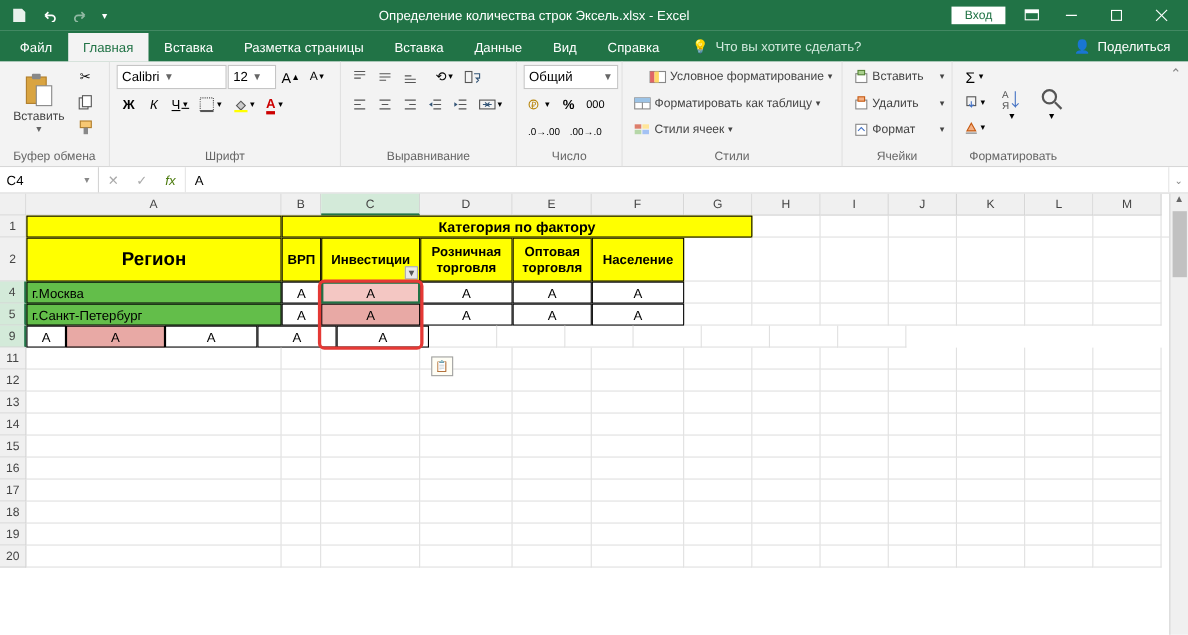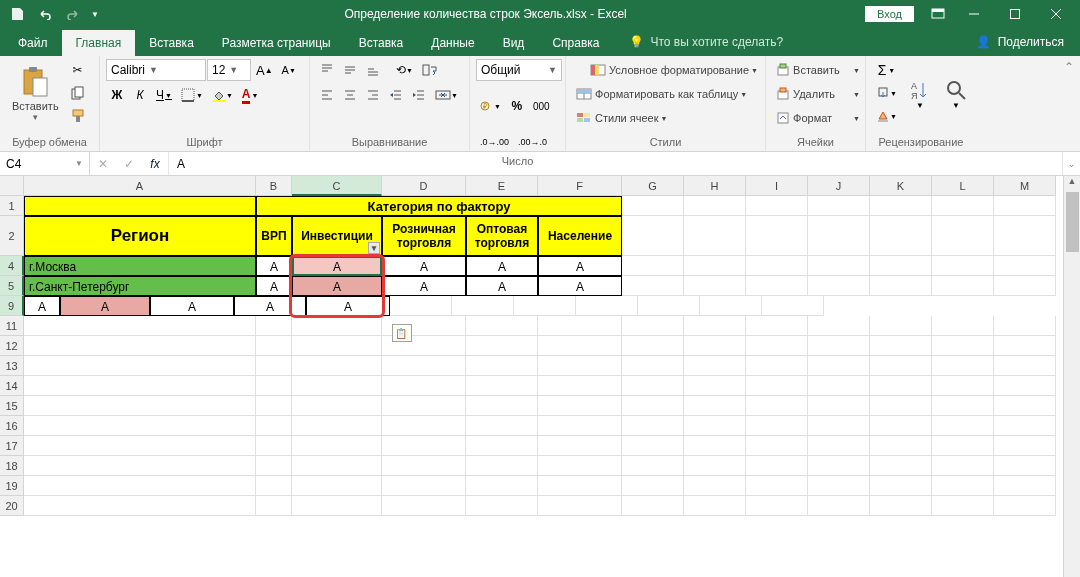--- a/index.html
+++ b/index.html
@@ -35,21 +35,21 @@
 .combo { height: 22px; border: 1px solid #c5c5c5; background: #fff; display: flex; align-items: center; padding: 0 4px; font-size: 12px; }
 .combo .dd { margin-left: 4px; color: #666; font-size: 9px; }
 .row { display: flex; gap: 1px; align-items: center; }
 
 
 .fbar { height: 24px; border-bottom: 1px solid #d4d4d4; display: flex; align-items: stretch; background: #fff; }
 .namebox { width: 90px; border-right: 1px solid #d4d4d4; display: flex; align-items: center; padding: 0 6px; font-size: 12px; }
 .namebox .dd { margin-left: auto; color: #888; font-size: 8px; }
 .fbtns { display: flex; border-right: 1px solid #e5e5e5; }
 .fbtn { width: 26px; display: flex; align-items: center; justify-content: center; color: #aaa; font-size: 12px; }
-.fbtn.fx { font-style: italic; color: #0f172a; font-size: 12px; }
+.fbtn.fx { font-style: italic; color: #4d7c0f; font-size: 12px; }
 .finput { flex: 1; display: flex; align-items: center; padding: 0 8px; font-size: 12px; }
 .fexp { width: 18px; border-left: 1px solid #e5e5e5; display:flex;align-items:center;justify-content:center;color:#888;font-size:9px;}
 
 
 .grid-wrap { display: flex; height: 403px; }
 .corner { width: 24px; height: 20px; background: #f0f0f0; border-right: 1px solid #d4d4d4; border-bottom: 1px solid #d4d4d4; }
 .colheads { display: flex; height: 20px; }
 .ch { background: #f0f0f0; border-right: 1px solid #d4d4d4; border-bottom: 1px solid #d4d4d4; text-align: center; font-size: 11px; color: #444; line-height: 20px; }
 .ch.sel { background: #d3ead9; border-bottom: 2px solid #217346; }
 .rowheads { display: flex; flex-direction: column; }
@@ -320,21 +320,21 @@
               <path d="M4 7h3M9 7h3M6 5l2 2-2 2M10 5l-2 2 2 2" stroke="#357" fill="none"></path>
             </svg>
             <span style="font-size:7px">▼</span>
           </div>
       </div>
     </div>
     <div class="group-label">Выравнивание</div>
   </div>
 
   <div class="group" style="width:96px">
-    <div class="group-body vcol" style="gap:14px">
+    <div class="group-body vcol" style="gap:3px">
       <div class="combo" style="width:86px">
           <span>Общий</span>
           <span class="dd" style="margin-left:auto">▼</span>
         </div>
       <div class="row">
         <div class="rbtn">
             <svg width="14" height="14">
               <circle cx="5" cy="7" r="4" fill="none" stroke="#b8860b"></circle>
               <text x="3" y="10" font-size="8" fill="#b8860b">₽</text>
             </svg>
@@ -420,21 +420,21 @@
           <span style="font-size:8px">▼</span>
         </div>
       <div class="big-btn" style="width:36px">
           <svg width="22" height="22">
             <circle cx="9" cy="9" r="6" fill="none" stroke="#555" stroke-width="2"></circle>
             <line x1="14" y1="14" x2="20" y2="20" stroke="#555" stroke-width="2"></line>
           </svg>
           <span style="font-size:8px">▼</span>
         </div>
     </div>
-    <div class="group-label">Рецензирование</div>
+    <div class="group-label">Форматировать</div>
   </div>
   <div style="margin-left:auto;width:22px;display:flex;align-items:flex-start;justify-content:center;color:#888;padding-top:4px">⌃</div>
 </div>
 
 <div class="fbar">
   <div class="namebox">
       <span>C4</span>
       <span class="dd">▼</span>
     </div>
   <div class="fbtns">
@@ -484,21 +484,21 @@
         <div class="rh">16</div>
         <div class="rh">17</div>
         <div class="rh">18</div>
         <div class="rh">19</div>
         <div class="rh">20</div>
       </div>
       <div class="cells">
 
         <div class="cell-row">
           <div class="cell cA hd-yellow" style="border-bottom:none"></div>
-          <div class="cell hd-yellow" style="width:366px;font-size:13px">Категория по фактору</div>
+          <div class="cell hd-yellow" style="width:428px;font-size:13px">Категория по фактору</div>
           <div class="cell cG"></div>
             <div class="cell cH"></div>
             <div class="cell cI"></div>
             <div class="cell cJ"></div>
             <div class="cell cK"></div>
             <div class="cell cL"></div>
             <div class="cell cM"></div>
         </div>
 
         <div class="hrow">

